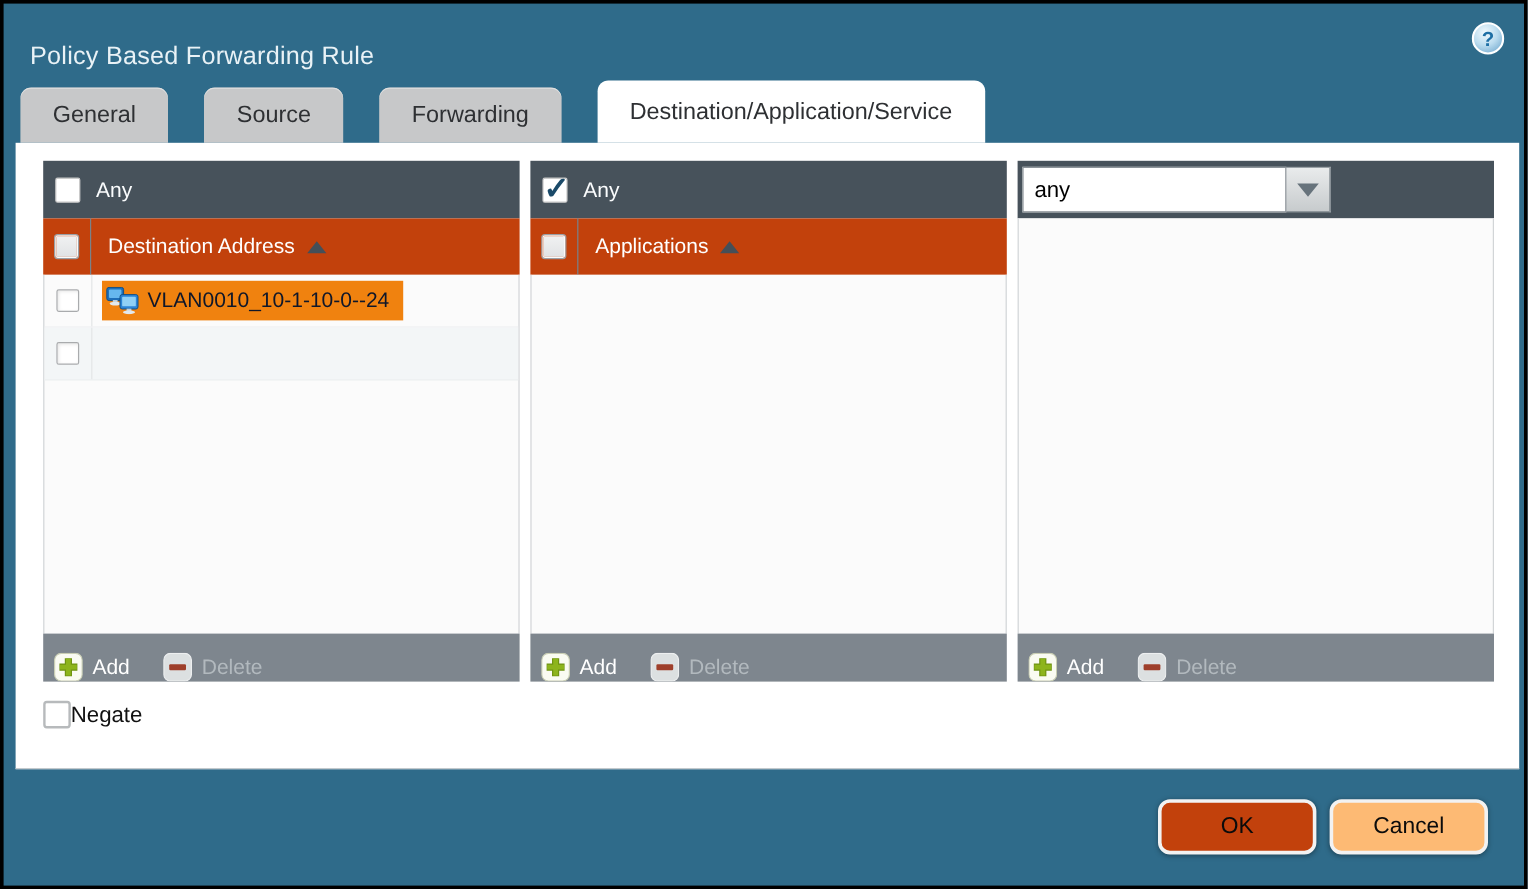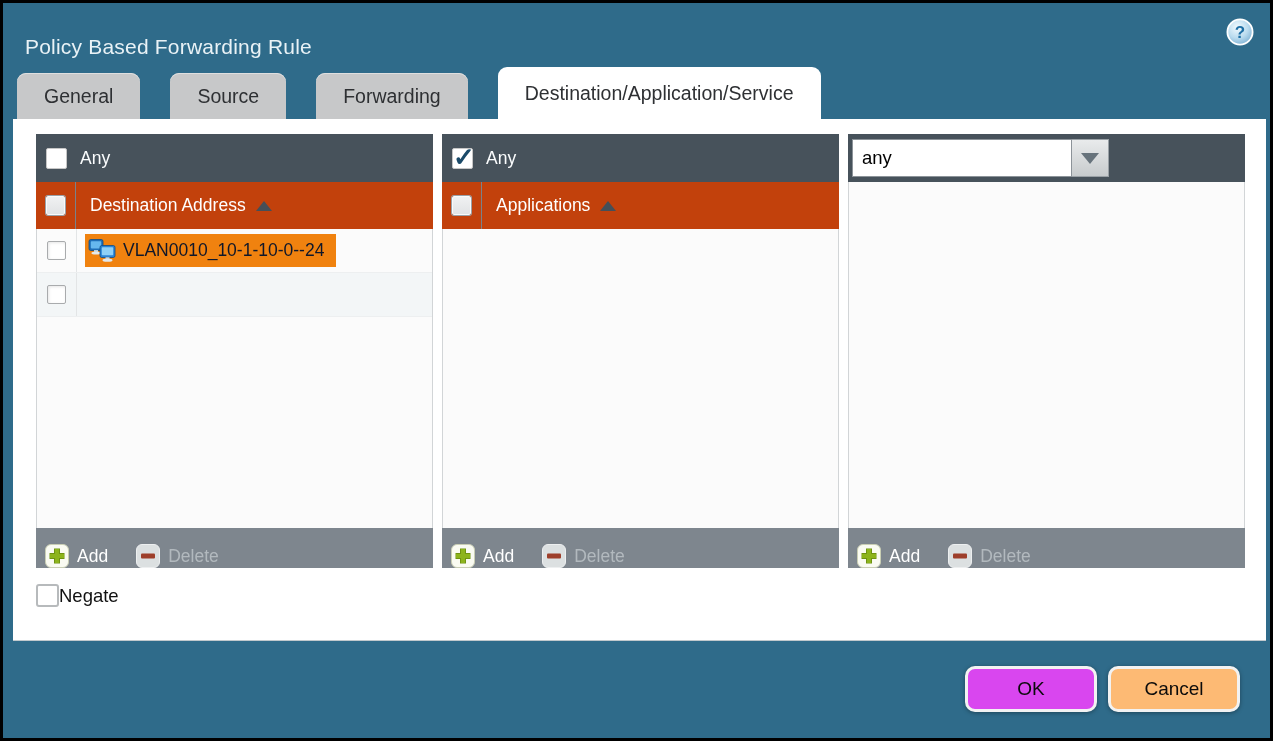--- a/index.html
+++ b/index.html
@@ -158,21 +158,21 @@
   
   .actions { position: absolute; right: 30px; bottom: 26px; display: flex; gap: 11px; }
   .action-btn {
     min-width: 132px; height: 46px;
     border: 3px solid #F2F2F2; border-radius: 10px;
     font-family: "Liberation Sans", sans-serif;
     font-size: 19px; color: #0B0B0B;
     cursor: pointer;
     box-shadow: 0 1px 4px rgba(0,0,0,.35);
   }
-  .action-btn.ok { background: #d946ef; }
+  .action-btn.ok { background: #c2410c; }
   .action-btn.cancel { background: #fdba74; }
 </style>
 </head>
 <body>
 
 <div class="dialog">
 
   <div class="titlebar">
     <div class="title">Policy Based Forwarding Rule</div>
     <div class="help">

